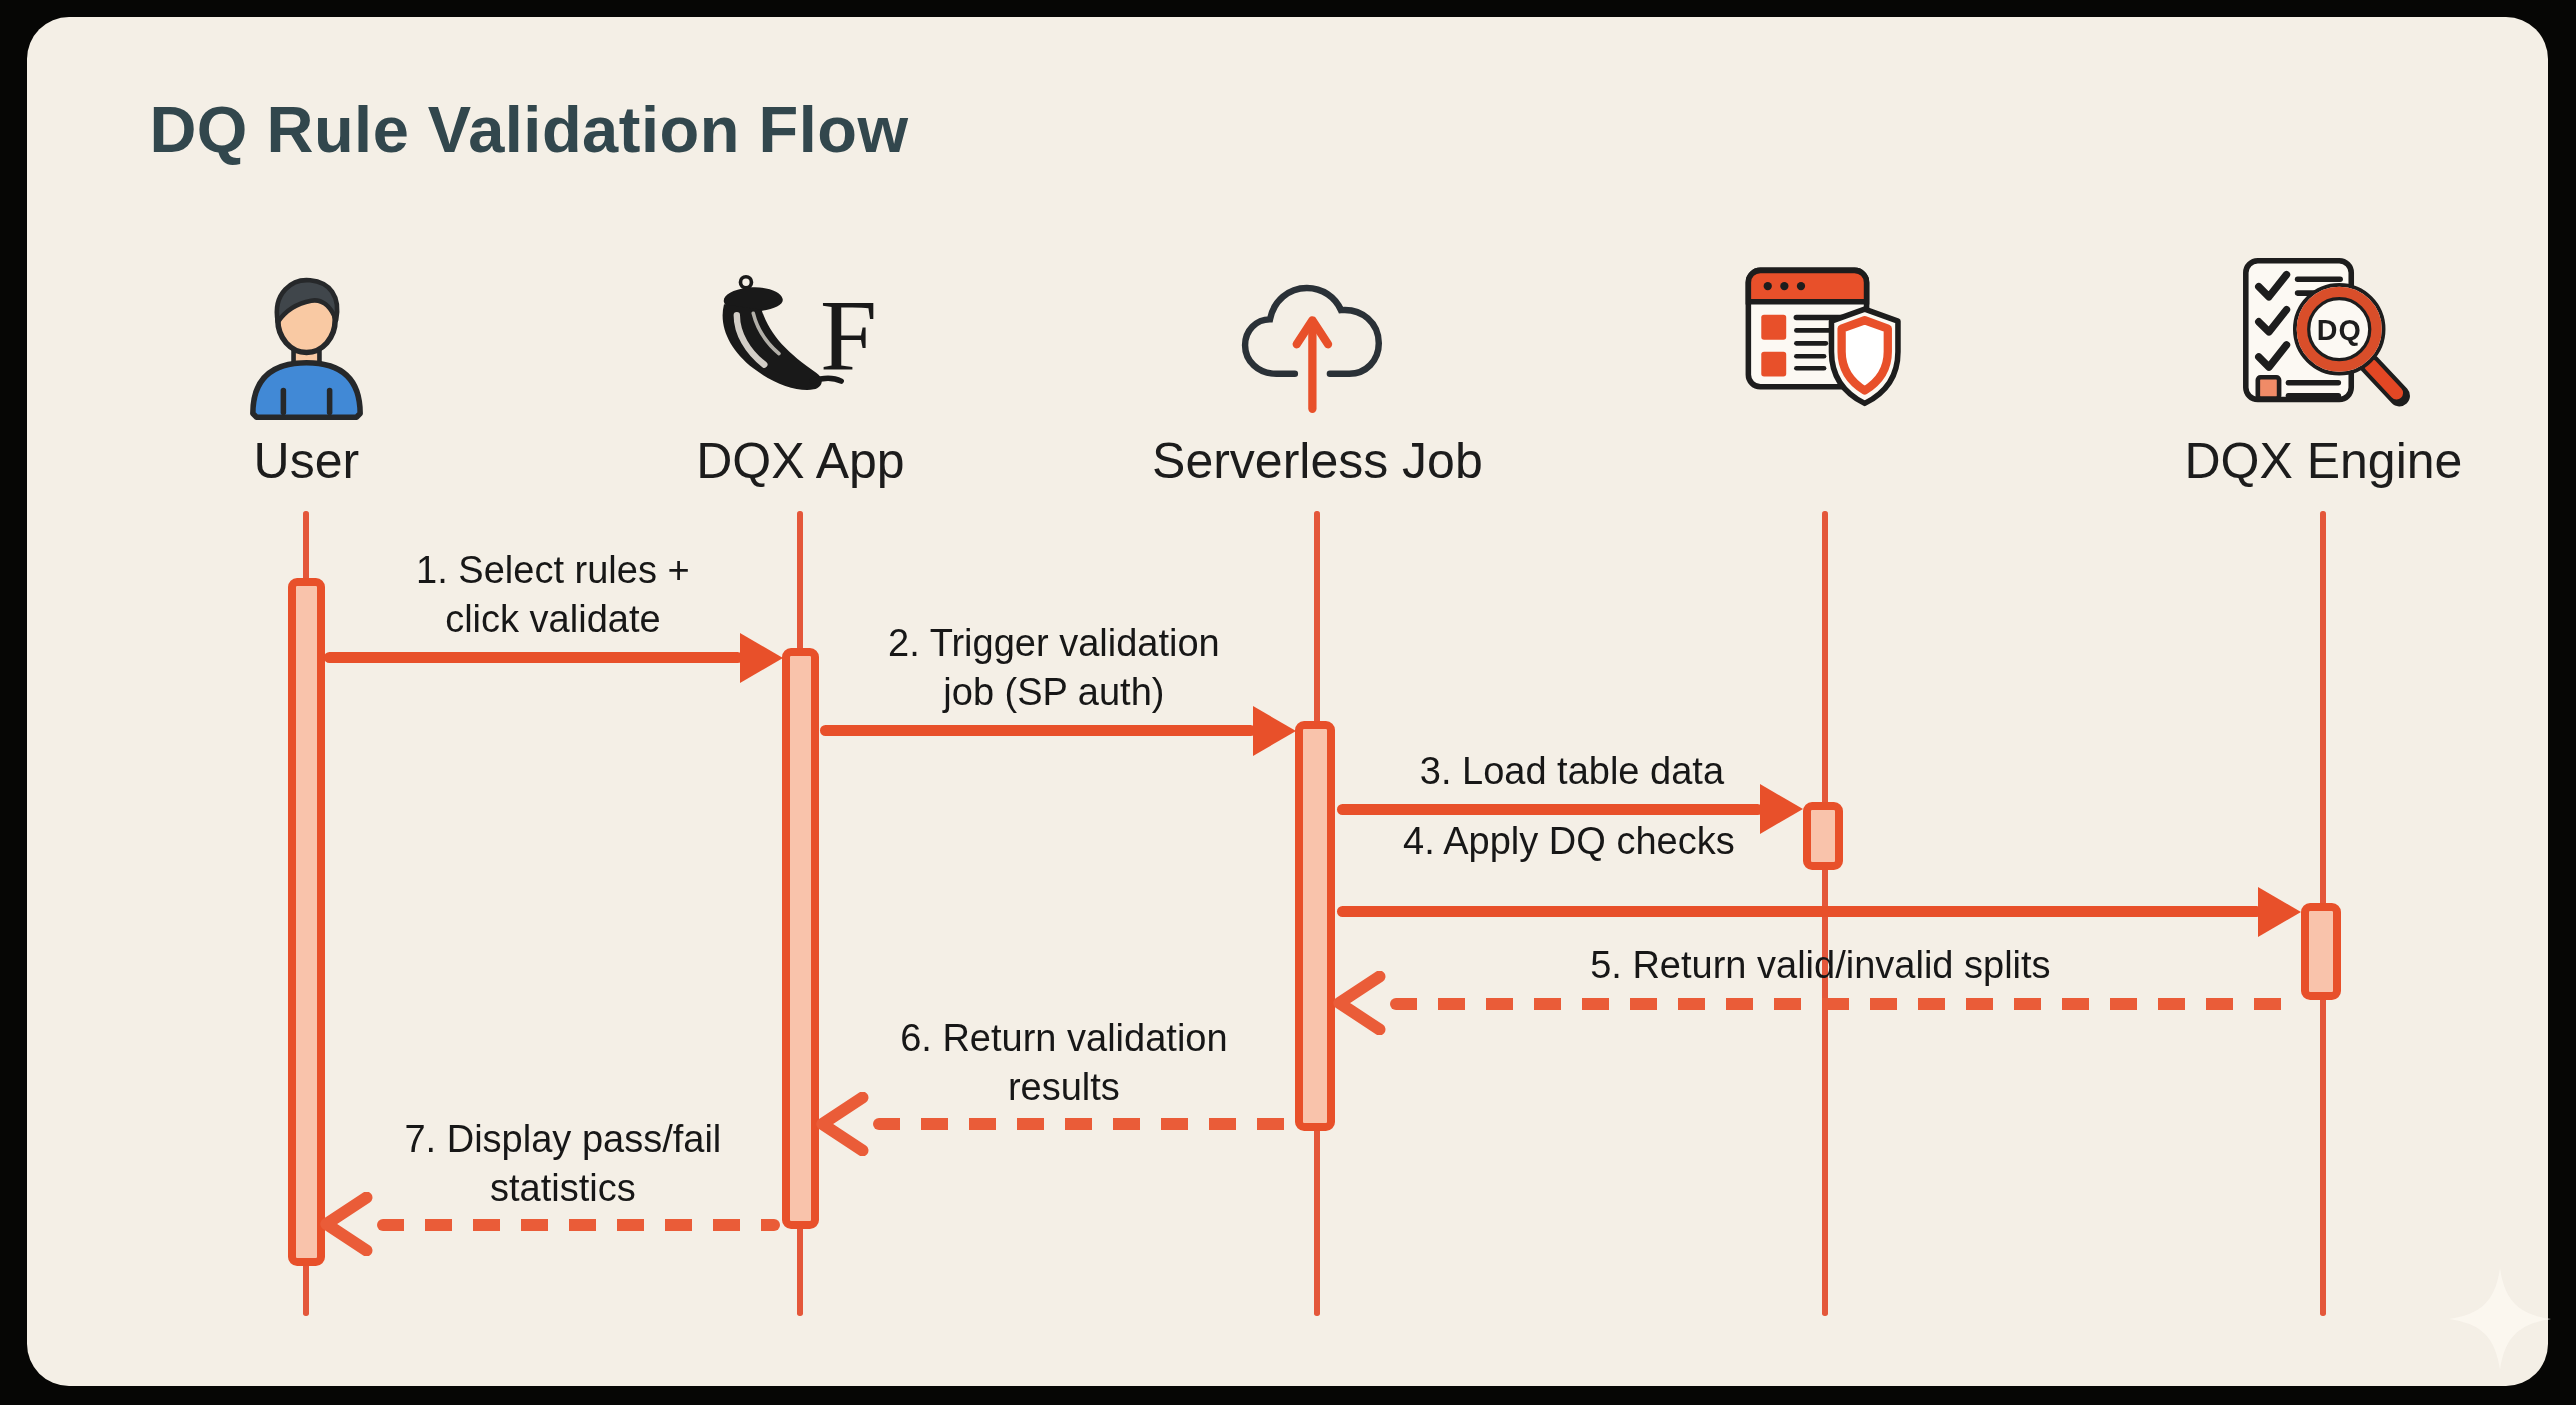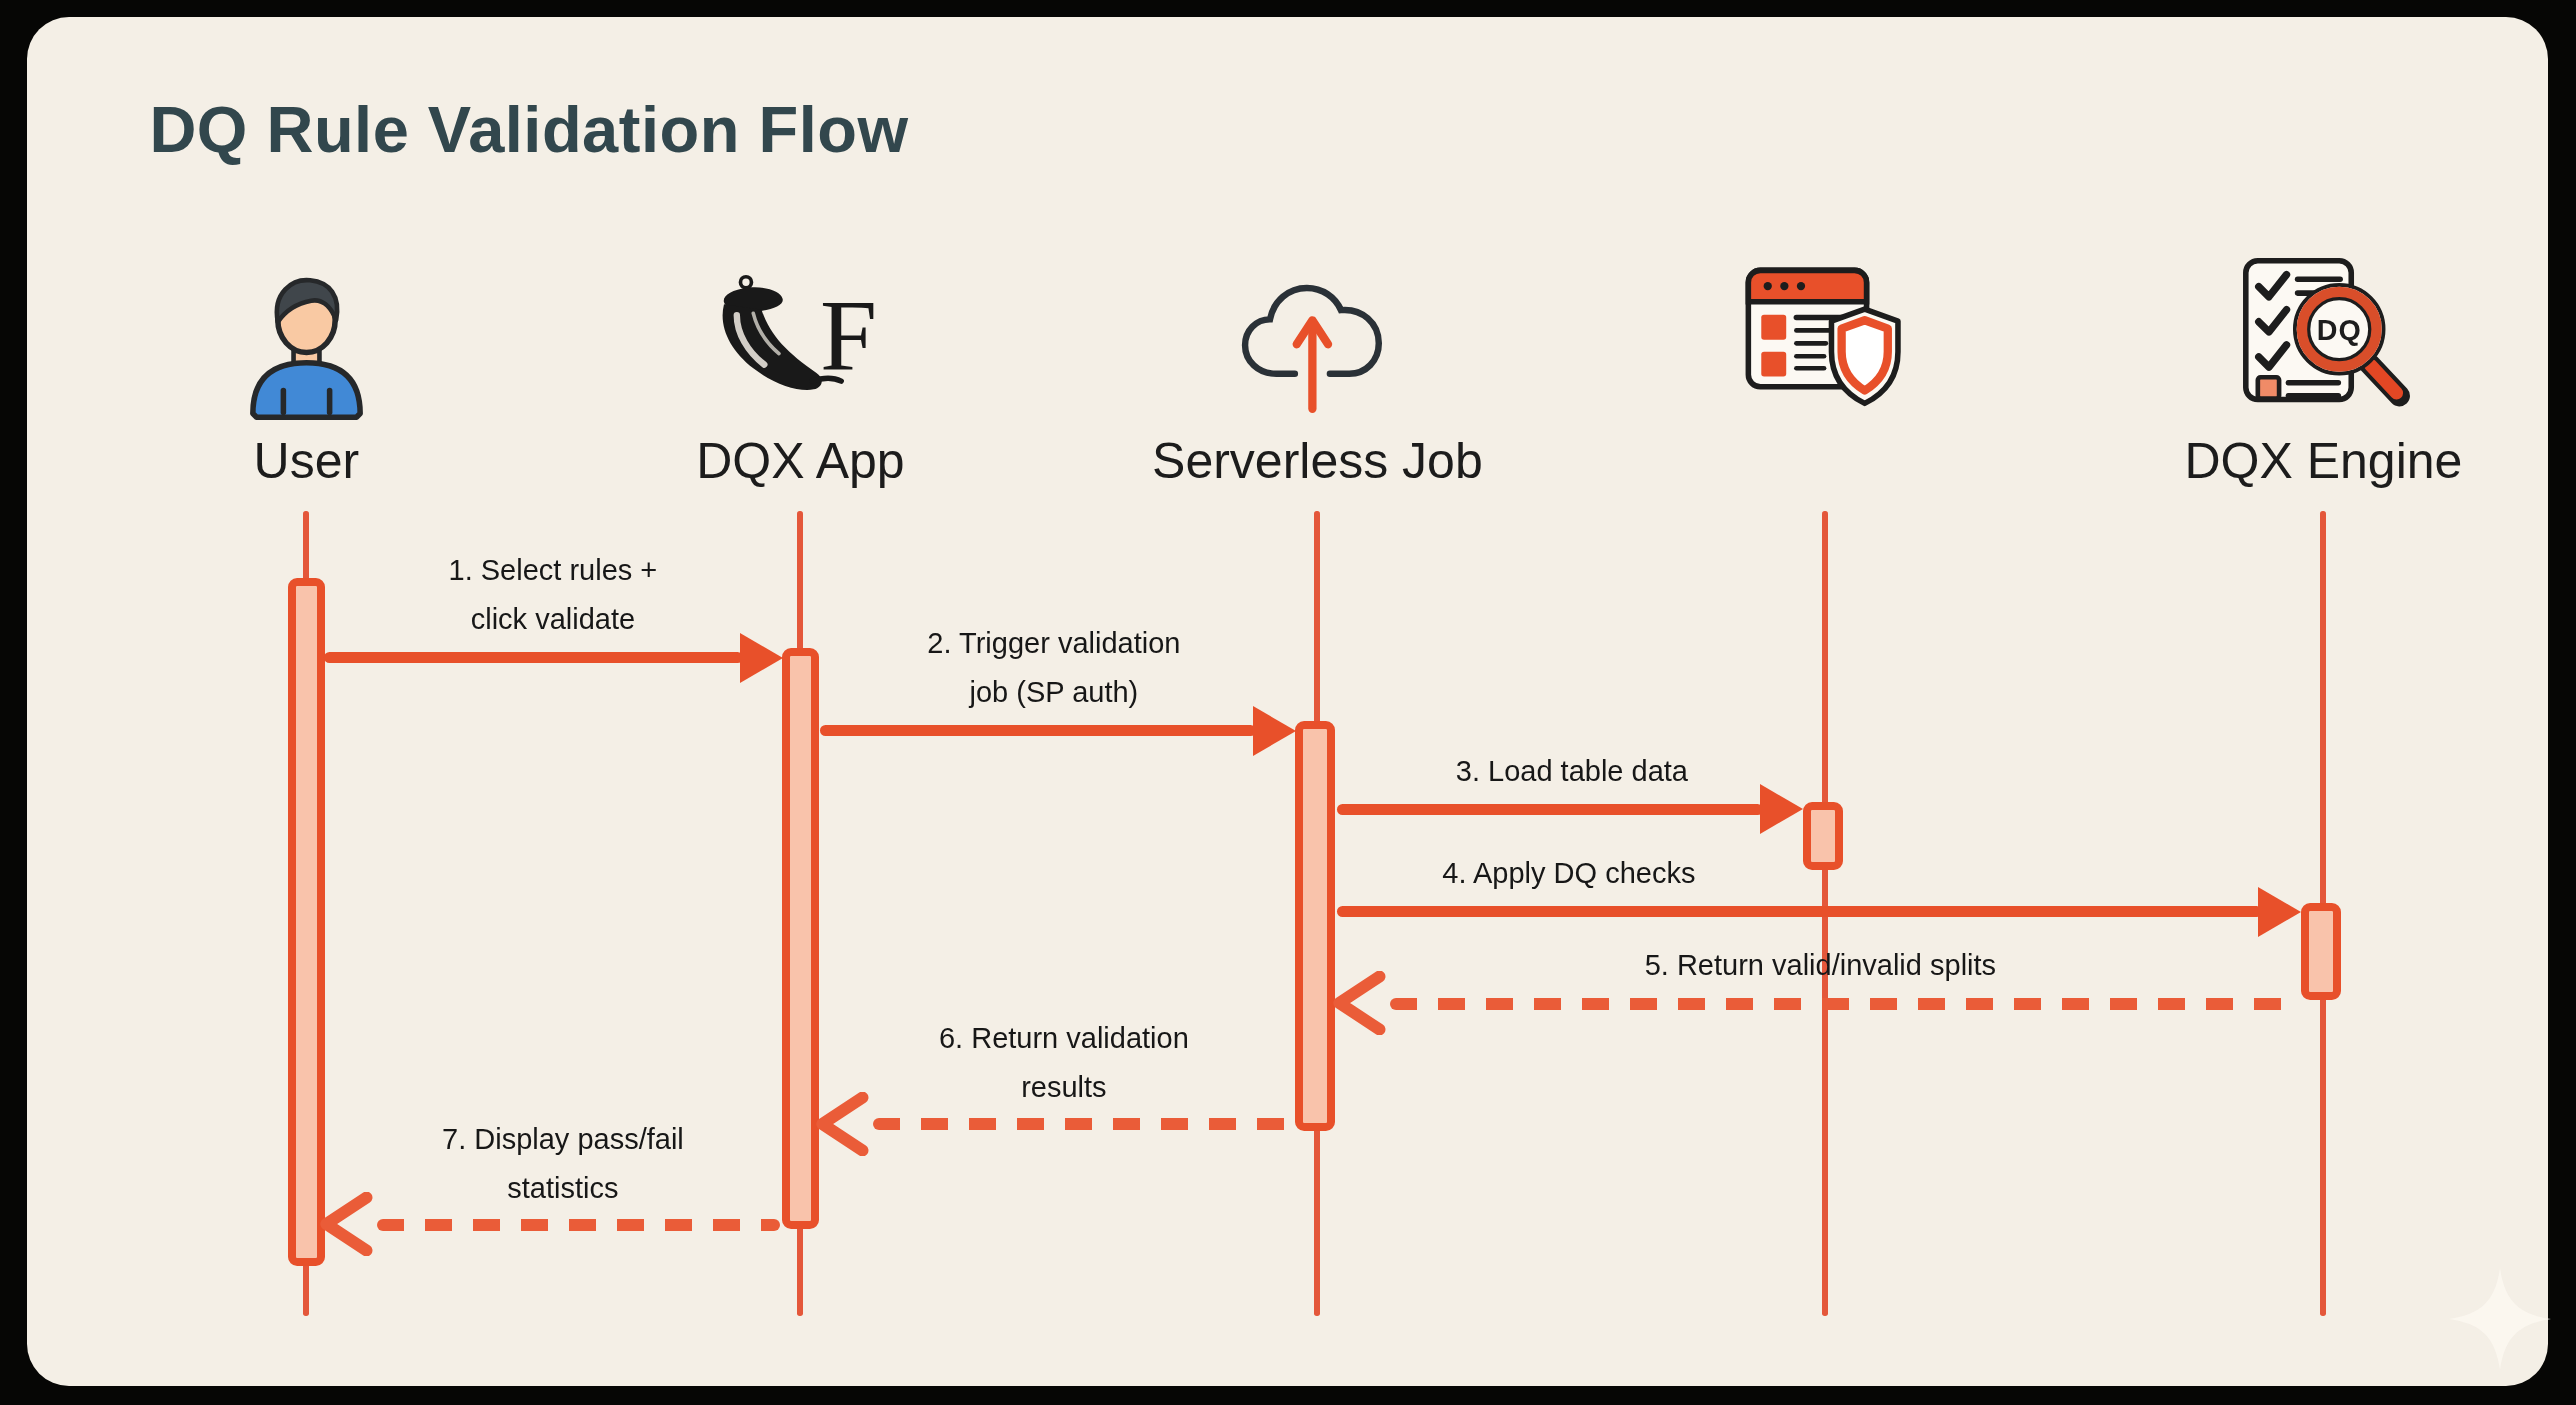--- a/index.html
+++ b/index.html
@@ -23,21 +23,21 @@
   
   .lifeline{position:absolute;top:494px;width:5.5px;height:805px;background:#e4573a;border-radius:2.7px;}
   
   .bar{
     position:absolute;box-sizing:border-box;
     background:#f9c3ab;border:8.2px solid #e8502a;border-radius:9.1px;
   }
   
   .msg-text{
     position:absolute;text-align:center;
-    font-size:29px;line-height:49px;color:#171717;
+    font-size:38px;line-height:49px;color:#171717;
   }
   .line-solid{position:absolute;height:11px;background:#e8502a;border-radius:5.5px;}
   .head-right{
     position:absolute;width:0;height:0;
     border-top:25px solid transparent;border-bottom:25px solid transparent;
     border-left:43px solid #e8502a;
   }
   .line-dashed{
     position:absolute;height:12px;border-radius:6.4px;
     background:repeating-linear-gradient(90deg,#ea5c38 0 27.4px,rgba(0,0,0,0) 27.4px 48px);
@@ -170,21 +170,21 @@
 
   <div>
     <div class="msg-text" style="left:1270px;top:730px;width:549px;">
       <div>3. Load table data</div>
     </div>
     <div class="line-solid" style="left:1310px;top:787px;width:426px;"></div>
     <div class="head-right" style="left:1733px;top:767px;"></div>
   </div>
 
   <div>
-    <div class="msg-text" style="left:1267px;top:832px;width:549px;">
+    <div class="msg-text" style="left:1267px;top:800px;width:549px;">
       <div>4. Apply DQ checks</div>
     </div>
     <div class="line-solid" style="left:1310px;top:889px;width:925px;"></div>
     <div class="head-right" style="left:2231px;top:870px;"></div>
   </div>
 
   <div>
     <div class="msg-text" style="left:1473px;top:924px;width:640px;">
       <div>5. Return valid/invalid splits</div>
     </div>

